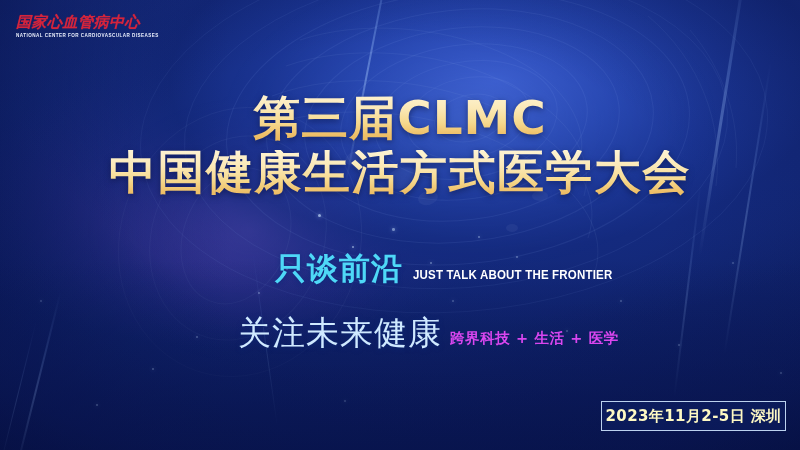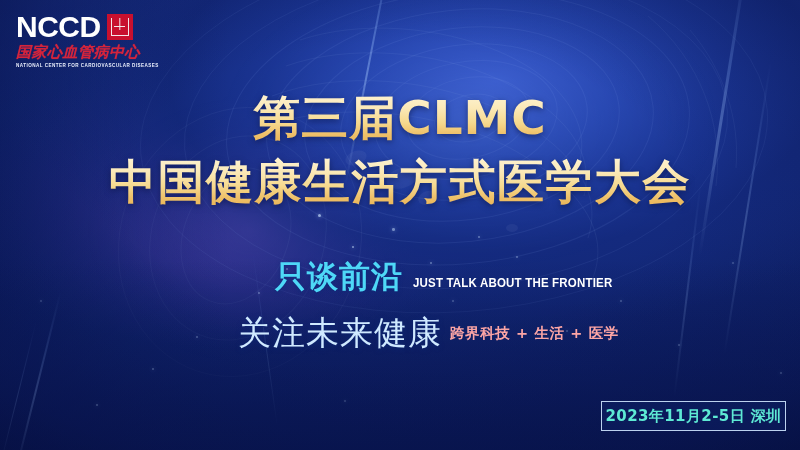--- a/index.html
+++ b/index.html
@@ -137,40 +137,39 @@
     font-weight: bold;
     line-height: 1.12;
     background: linear-gradient(to bottom, #fdf3d4 0%, #fbe9b8 30%, #f6d98e 58%, #eec069 80%, #e9b254 100%);
     -webkit-background-clip: text;
     background-clip: text;
     color: transparent;
     -webkit-text-fill-color: transparent;
     filter: drop-shadow(0 2px 3px rgba(5,15,60,0.55));
   }
   .title-line.l1 { font-size: 47px; letter-spacing: 1px; }
-  .title-line.l2 { font-size: 47px; letter-spacing: 1.5px; margin-top: 11px; }
+  .title-line.l2 { font-size: 47px; letter-spacing: 1.5px; margin-top: 5px; font-family: Liberation Mono, monospace; }
 
   
   .slogan1 {
     position: absolute;
     left: 275px;
     top: 253px;
     display: flex;
     align-items: flex-end;
     gap: 10px;
   }
   .sl1-cn {
     font-family: "DejaVu Sans", sans-serif;
     font-weight: bold;
     font-size: 31px;
     color: #4ed8f7;
     letter-spacing: 1px;
     line-height: 1;
     text-shadow: 0 1px 4px rgba(10,40,120,0.7);
-    margin-top: 8px;
   }
   .sl1-right { padding-bottom: 1px; }
   .sl1-en {
     font-family: "Liberation Sans", sans-serif;
     font-weight: bold;
     font-size: 12.5px;
     color: #ffffff;
     letter-spacing: 0.2px;
     transform: scaleX(0.92);
     transform-origin: left center;
@@ -187,38 +186,38 @@
     line-height: 1.15;
     margin-top: 1px;
   }
 
   
   .slogan2 {
     position: absolute;
     left: 238px;
     top: 316px;
     display: flex;
-    align-items: center;
+    align-items: flex-end;
     gap: 8px;
   }
   .sl2-cn {
     font-family: "DejaVu Sans", sans-serif;
     font-size: 33px;
     font-weight: 500;
     color: #cfe9ff;
     letter-spacing: 1px;
     line-height: 1;
     text-shadow: 0 1px 5px rgba(10,40,120,0.75);
   }
   .sl2-lines { padding-top: 2px; }
   .sl2-line {
     font-family: "DejaVu Sans", sans-serif;
     font-size: 14.5px;
     font-weight: bold;
-    color: #fca5a5;
+    color: #d946ef;
     letter-spacing: 0.6px;
     white-space: nowrap;
     line-height: 1.35;
   }
 
   
   .date-badge {
     position: absolute;
     left: 601px;
     top: 401px;
@@ -227,21 +226,21 @@
     border: 1.4px solid #bcd2ef;
     display: flex;
     align-items: center;
     justify-content: center;
     background: rgba(18,40,116,0.30);
   }
   .date-badge-text {
     font-family: "DejaVu Sans", sans-serif;
     font-weight: bold;
     font-size: 15px;
-    color: #5eead4;
+    color: #fef9c3;
     letter-spacing: 0.4px;
     white-space: nowrap;
   }
 </style>
 </head>
 <body>
 
 <div id="poster">
 
   <div class="bg-base"></div>
@@ -332,26 +331,20 @@
     <span style="left:732px;top:262px;width:2px;height:2px;opacity:.3"></span>
     <span style="left:566px;top:330px;width:1.5px;height:1.5px;opacity:.28"></span>
     <span style="left:240px;top:186px;width:2px;height:2px;opacity:.5"></span>
     <span style="left:452px;top:300px;width:1.6px;height:1.6px;opacity:.3"></span>
     <span style="left:780px;top:372px;width:1.6px;height:1.6px;opacity:.25"></span>
     <span style="left:40px;top:300px;width:1.6px;height:1.6px;opacity:.22"></span>
     <span style="left:344px;top:400px;width:1.6px;height:1.6px;opacity:.22"></span>
   </div>
 
   <div class="logo">
-    <div class="logo-row">
-      <div class="logo-word">NCCD</div>
-      <div class="logo-mark">
-        <span class="glyph"></span>
-      </div>
-    </div>
     <div class="logo-cn">国家心血管病中心</div>
     <div class="logo-en">NATIONAL CENTER FOR CARDIOVASCULAR DISEASES</div>
   </div>
 
   <div class="title-block">
     <div class="title-line l1">第三届CLMC</div>
     <div class="title-line l2">中国健康生活方式医学大会</div>
   </div>
 
   <div class="slogan1">

